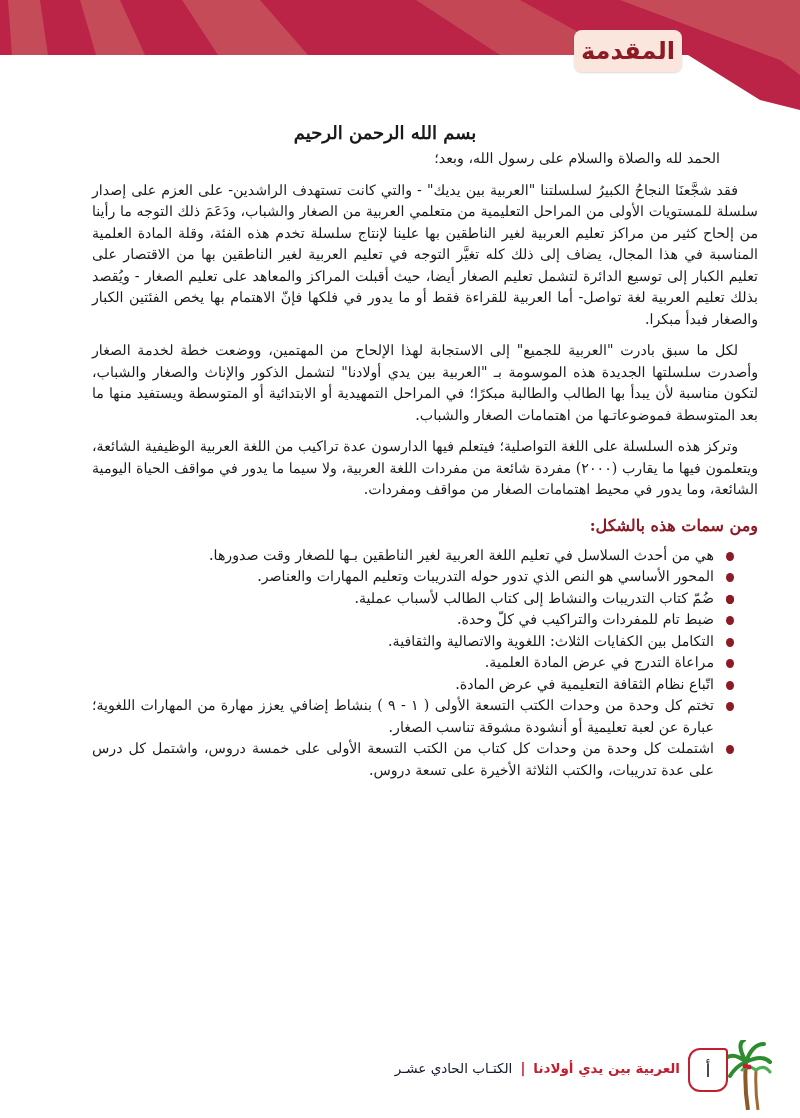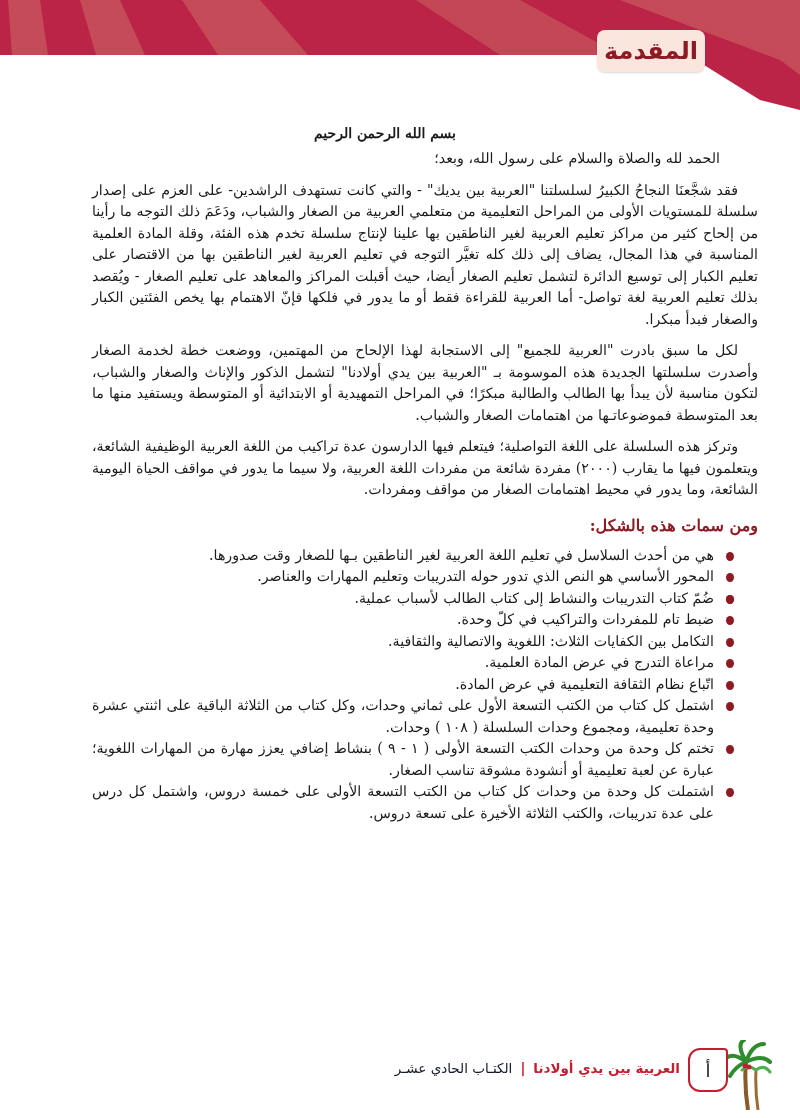--- a/index.html
+++ b/index.html
@@ -11,33 +11,32 @@
   }
   .header {
     position:absolute; left:0; top:0; width:800px; height:110px; overflow:hidden;
   }
   .header svg { position:absolute; left:0; top:0; }
   .title-tab {
     position:absolute; left:574px; top:30px; width:108px; height:42px;
     background:#fbe6de; border-radius:8px;
     display:flex; align-items:center; justify-content:center;
     box-shadow:0 1px 2px rgba(0,0,0,0.15);
-    margin-left:23px;
   }
   .title-tab span {
     font-family:"DejaVu Sans", sans-serif; font-weight:bold; font-size:24px;
     color:#8e1a24;
   }
   .content {
     position:absolute; left:92px; top:118px; width:666px;
     direction:rtl; text-align:justify;
     font-size:14.2px; line-height:21.5px;
   }
   .basmala {
-    text-align:center; font-weight:bold; font-size:14px;
+    text-align:center; font-weight:bold; font-size:18px;
     margin:0; padding-right:80px; height:30px; line-height:30px;
   }
   .intro-heading {
     color:#8e1a24; font-weight:bold; font-size:15.5px;
     margin:24px 0 0 0; line-height:22px;
   }
   .hamd { margin:0 38px 0 0; }
   .para { margin:10px 0 0 0; text-indent:20px; }
   .para b { font-weight:normal; }
   .features-heading {
@@ -105,21 +104,20 @@
   <p class="features-heading">ومن سمات هذه بالشكل:</p>
   <ul class="features">
     <li><span class="bullet"></span><span>هي من أحدث السلاسل في تعليم اللغة العربية لغير الناطقين بـها للصغار وقت صدورها.</span></li>
     <li><span class="bullet"></span><span>المحور الأساسي هو النص الذي تدور حوله التدريبات وتعليم المهارات والعناصر.</span></li>
     <li><span class="bullet"></span></li>
     <li><span class="bullet"></span><span>ضُمّ كتاب التدريبات والنشاط إلى كتاب الطالب لأسباب عملية.</span></li>
     <li><span class="bullet"></span><span>ضبط تام للمفردات والتراكيب في كلّ وحدة.</span></li>
     <li><span class="bullet"></span><span>التكامل بين الكفايات الثلاث: اللغوية والاتصالية والثقافية.</span></li>
     <li><span class="bullet"></span><span>مراعاة التدرج في عرض المادة العلمية.</span></li>
     <li><span class="bullet"></span><span>اتّباع نظام الثقافة التعليمية في عرض المادة.</span></li>
-    <li><span class="bullet"></span><span>اشتمل كل كتاب من الكتب التسعة الأول على ثماني وحدات، وكل كتاب من الثلاثة الباقية على اثنتي عشرة وحدة تعليمية، ومجموع وحدات السلسلة ( ١٠٨ ) وحدات.</span></li>
     <li><span class="bullet"></span><span>تختم كل وحدة من وحدات الكتب التسعة الأولى ( ١ - ٩ ) بنشاط إضافي يعزز مهارة من المهارات اللغوية؛ عبارة عن لعبة تعليمية أو أنشودة مشوقة تناسب الصغار.</span></li>
     <li><span class="bullet"></span><span>اشتملت كل وحدة من وحدات كل كتاب من الكتب التسعة الأولى على خمسة دروس، واشتمل كل درس على عدة تدريبات، والكتب الثلاثة الأخيرة على تسعة دروس.</span></li>
   </ul>
 </div>
 
 <div class="footer">
   <svg class="palm" width="46" height="70" viewBox="0 0 46 70">
     <path d="M20,22 Q18,45 22,70" stroke="#8a5a2b" stroke-width="4" fill="none"></path>
     <path d="M30,30 Q29,50 32,70" stroke="#a06a35" stroke-width="3" fill="none"></path>
     <path d="M20,22 Q8,12 0,18 M20,22 Q10,4 18,0 M20,22 Q26,4 38,4 M20,22 Q36,14 44,22 M20,22 Q10,26 4,36" stroke="#2e8b2e" stroke-width="4" fill="none" stroke-linecap="round"></path>

